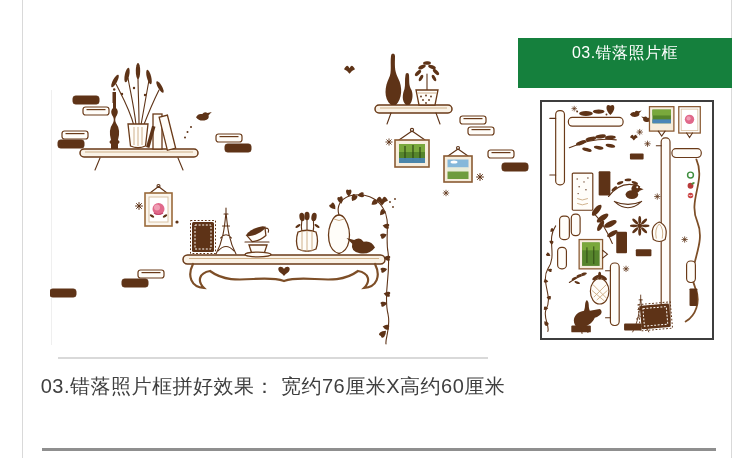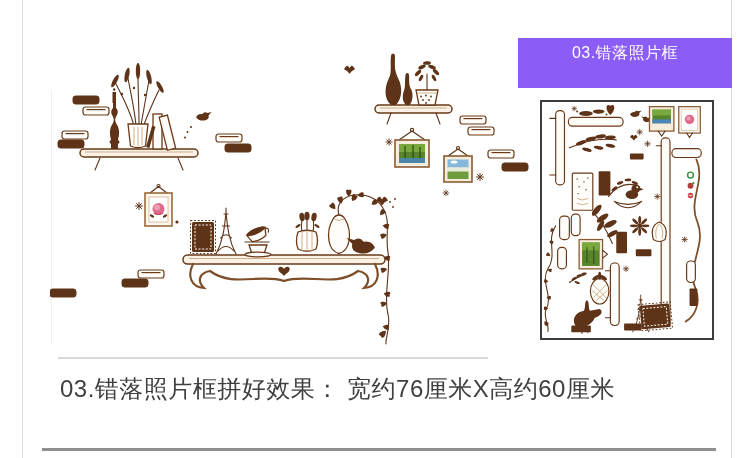--- a/index.html
+++ b/index.html
@@ -5,29 +5,29 @@
   * { margin:0; padding:0; box-sizing:border-box; }
   html,body { width:750px; height:458px; background:#ffffff; overflow:hidden;
               font-family:"Liberation Sans","DejaVu Sans",sans-serif; }
   .canvas { position:relative; width:750px; height:458px; background:#fff; }
   .vrule { position:absolute; top:0; width:1px; height:458px; background:#d9d9d9; }
   .vrule.left  { left:22px; }
   .vrule.right { left:731px; }
   .faint-rule { position:absolute; left:51px; top:90px; width:1px; height:255px; background:#efefef; }
   .preview { position:absolute; left:50px; top:50px; width:500px; height:300px; }
   .panel-header { position:absolute; left:518px; top:38px; width:214px; height:50px;
-                  background:#8b5cf6; color:#ffffff; text-align:center;
+                  background:#15803d; color:#ffffff; text-align:center;
                   font-size:16px; line-height:22px; padding-top:4px; letter-spacing:0.5px; }
   .sheet-box { position:absolute; left:540px; top:100px; width:174px; height:240px;
                background:#ffffff; border:2px solid #3d3d3d; }
   .specs { position:absolute; left:527px; top:345px; font-size:12.5px; color:#141414;
            line-height:19px; white-space:nowrap; }
   .sep { position:absolute; left:58px; top:357px; width:430px; height:2px; background:#d9d9d9; }
   .caption { position:absolute; left:40px; top:373px; width:466px; text-align:center;
-             font-size:24px; color:#3f3f3f; letter-spacing:0.5px; white-space:nowrap;margin-left:20px; }
+             font-size:20px; color:#3f3f3f; letter-spacing:0.5px; white-space:nowrap; }
   .bottom-rule { position:absolute; left:42px; top:448px; width:674px; height:3px; background:#8f8f8f; }
 
   
   .fb { fill:#5e3317; }
   .ln { stroke:#5e3317; fill:none; stroke-linecap:round; stroke-width:1.1; }
   .ol { fill:#fffdf9; stroke:#6a3a18; stroke-width:1.3; }
   .bl { fill:#fffdf9; stroke:#6a3a18; stroke-width:1.2; }
   .bd { fill:#5e3317; stroke:#5e3317; stroke-width:1; }
   .board { fill:#faf2e6; stroke:#6a3a18; stroke-width:1.5; }
   .hl { stroke:#c9a87f; stroke-width:0.9; fill:none; }

